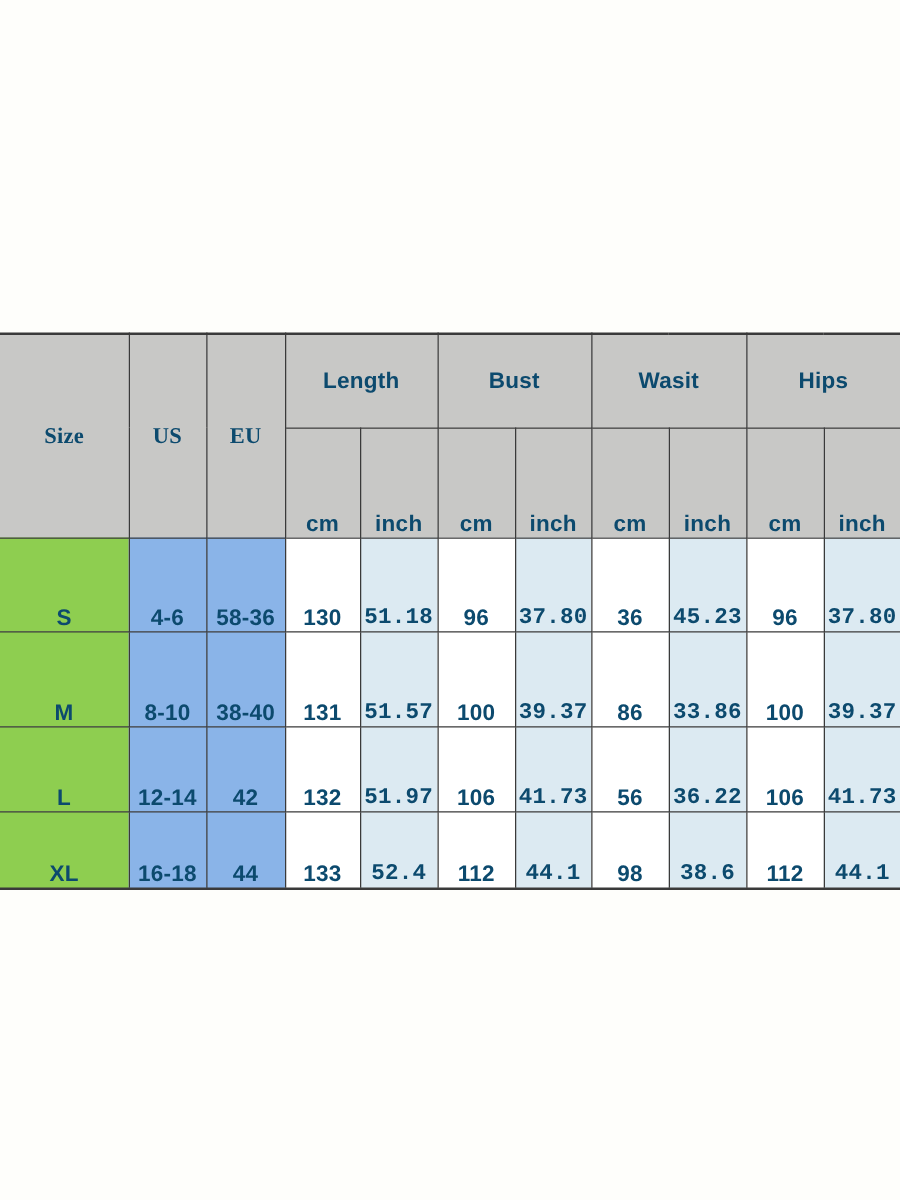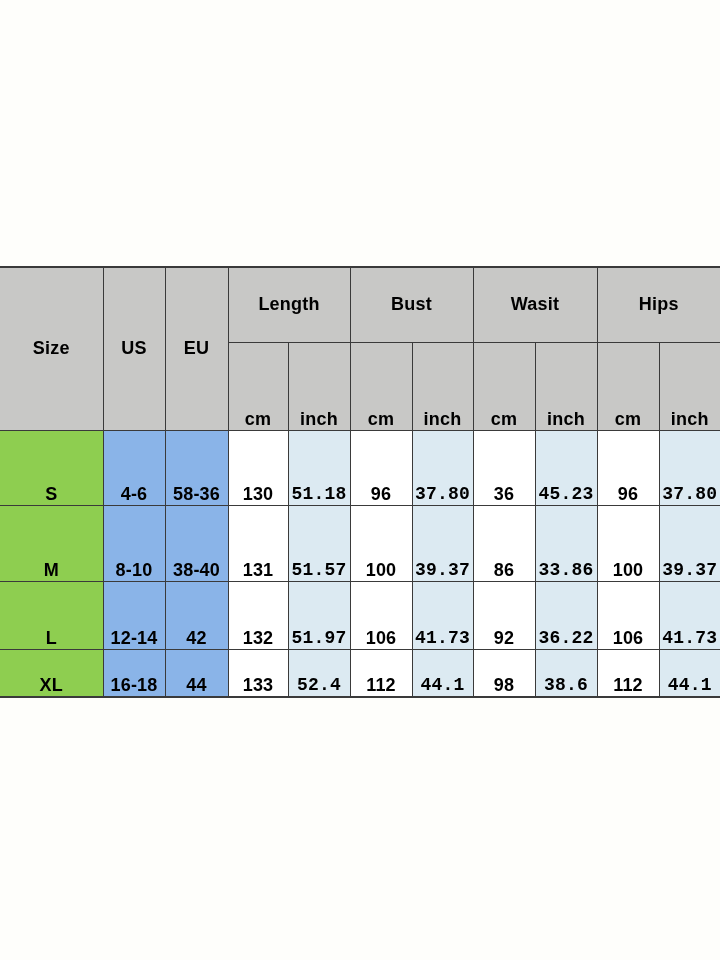--- a/index.html
+++ b/index.html
@@ -29,21 +29,21 @@
     height: 426px;
     border-top: 2px solid #3a3a3a;
     border-bottom: 2px solid #3a3a3a;
   }
 
   table.size-chart td {
     border: 1.6px solid #3a3a3a;
     text-align: center;
     font-size: 18px;
     font-weight: 700;
-    color: #000000;
+    color: #0c4a6e;
     padding: 0 2px;
     line-height: 1.1;
     letter-spacing: 0.2px;
   }
 
   
   .hdr {
     background: #c8c8c6;
   }
   .hdr-group {
@@ -52,20 +52,21 @@
   }
   .hdr-unit {
     font-size: 17px;
     font-weight: 700;
     vertical-align: bottom;
     padding-bottom: 10px;
   }
   .hdr-side {
     font-size: 19px;
     vertical-align: middle;
+    font-family: Liberation Serif, serif;
   }
 
   
   .c-size {
     background: #8ece50;
     font-size: 19px;
     vertical-align: bottom;
     padding-bottom: 6px;
   }
   .c-intl {
@@ -160,27 +161,27 @@
       </tr>
 
       <tr style="height:68px">
         <td class="c-size">L</td>
         <td class="c-intl">12-14</td>
         <td class="c-intl">42</td>
         <td class="c-cm">132</td>
         <td class="c-inch">51.97</td>
         <td class="c-cm">106</td>
         <td class="c-inch">41.73</td>
-        <td class="c-cm">92</td>
+        <td class="c-cm">56</td>
         <td class="c-inch">36.22</td>
         <td class="c-cm">106</td>
         <td class="c-inch">41.73</td>
       </tr>
 
-      <tr style="height:48px">
+      <tr style="height:62px">
         <td class="c-size">XL</td>
         <td class="c-intl">16-18</td>
         <td class="c-intl">44</td>
         <td class="c-cm">133</td>
         <td class="c-inch">52.4</td>
         <td class="c-cm">112</td>
         <td class="c-inch">44.1</td>
         <td class="c-cm">98</td>
         <td class="c-inch">38.6</td>
         <td class="c-cm">112</td>

